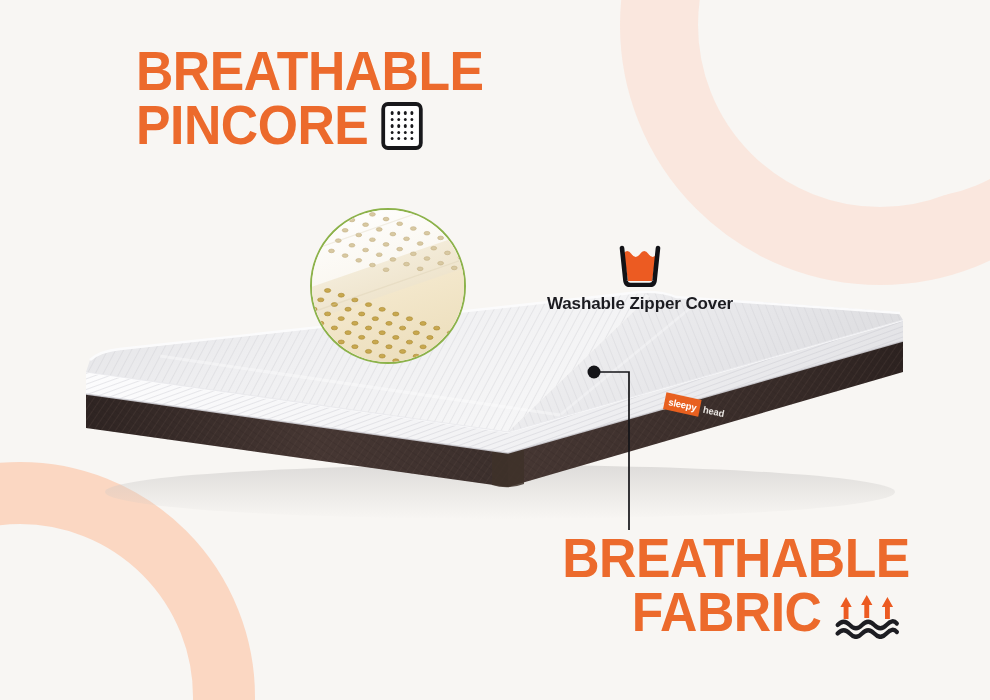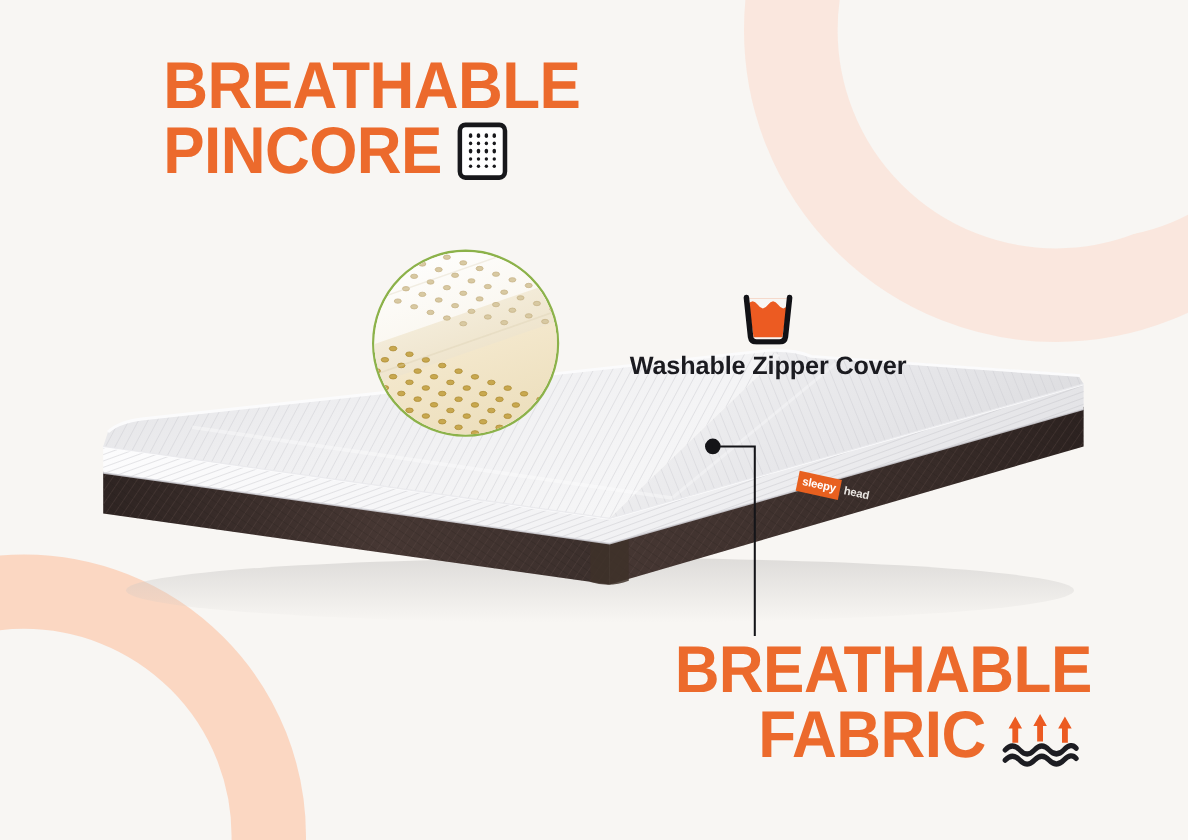--- a/index.html
+++ b/index.html
@@ -107,21 +107,21 @@
     position:absolute;
     left:538px; top:243px;
     width:204px;
     display:flex;
     flex-direction:column;
     align-items:center;
     gap:7px;
   }
   .wash-icon { width:52px; height:44px; display:block; }
   #wash-label {
-    font-size:21px;
+    font-size:17px;
     font-weight:700;
     color:#1B1B20;
     letter-spacing:-0.1px;
     white-space:nowrap;
   }
 
   
   #mattress { position:absolute; left:0; top:0; width:990px; height:700px; }
 
   

